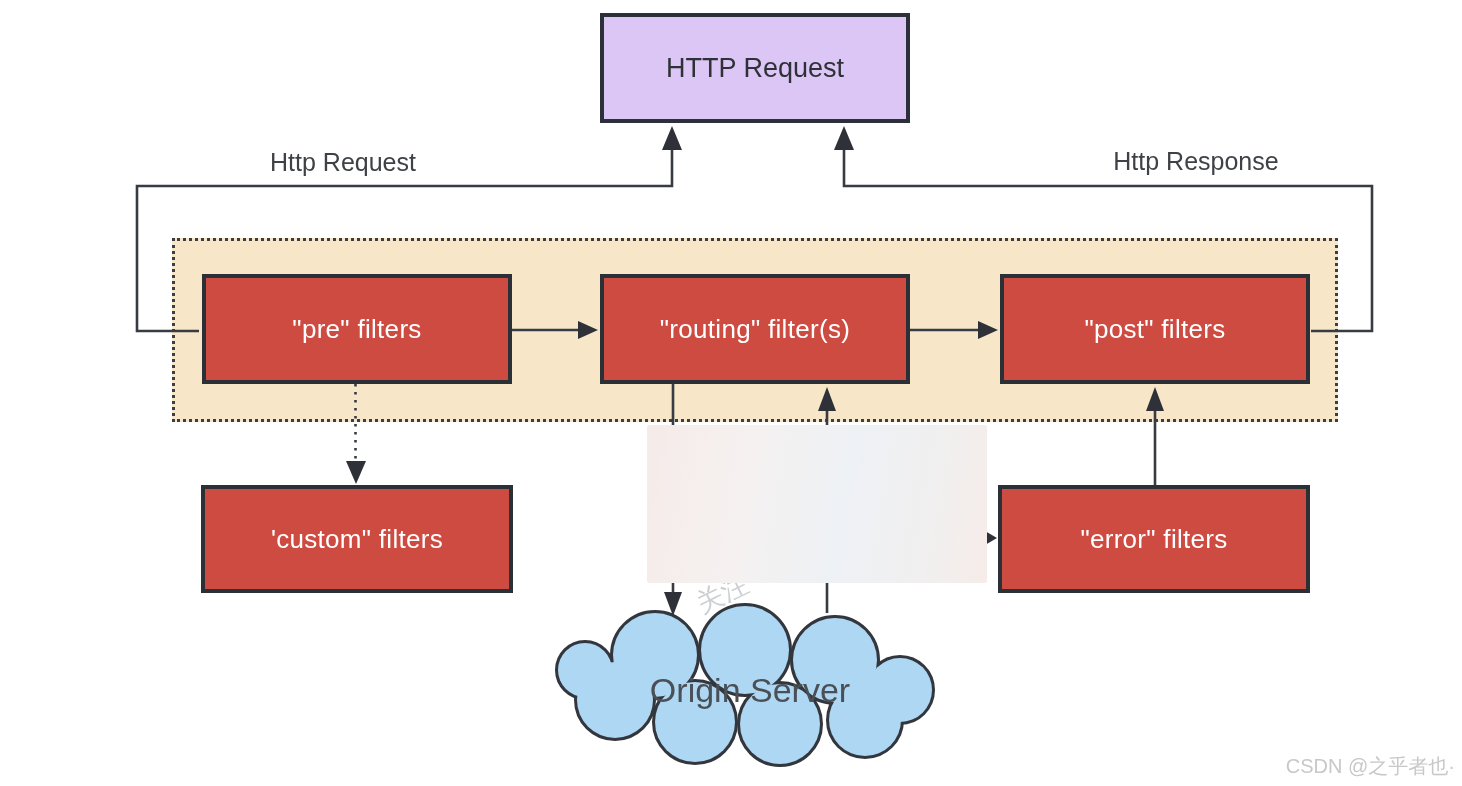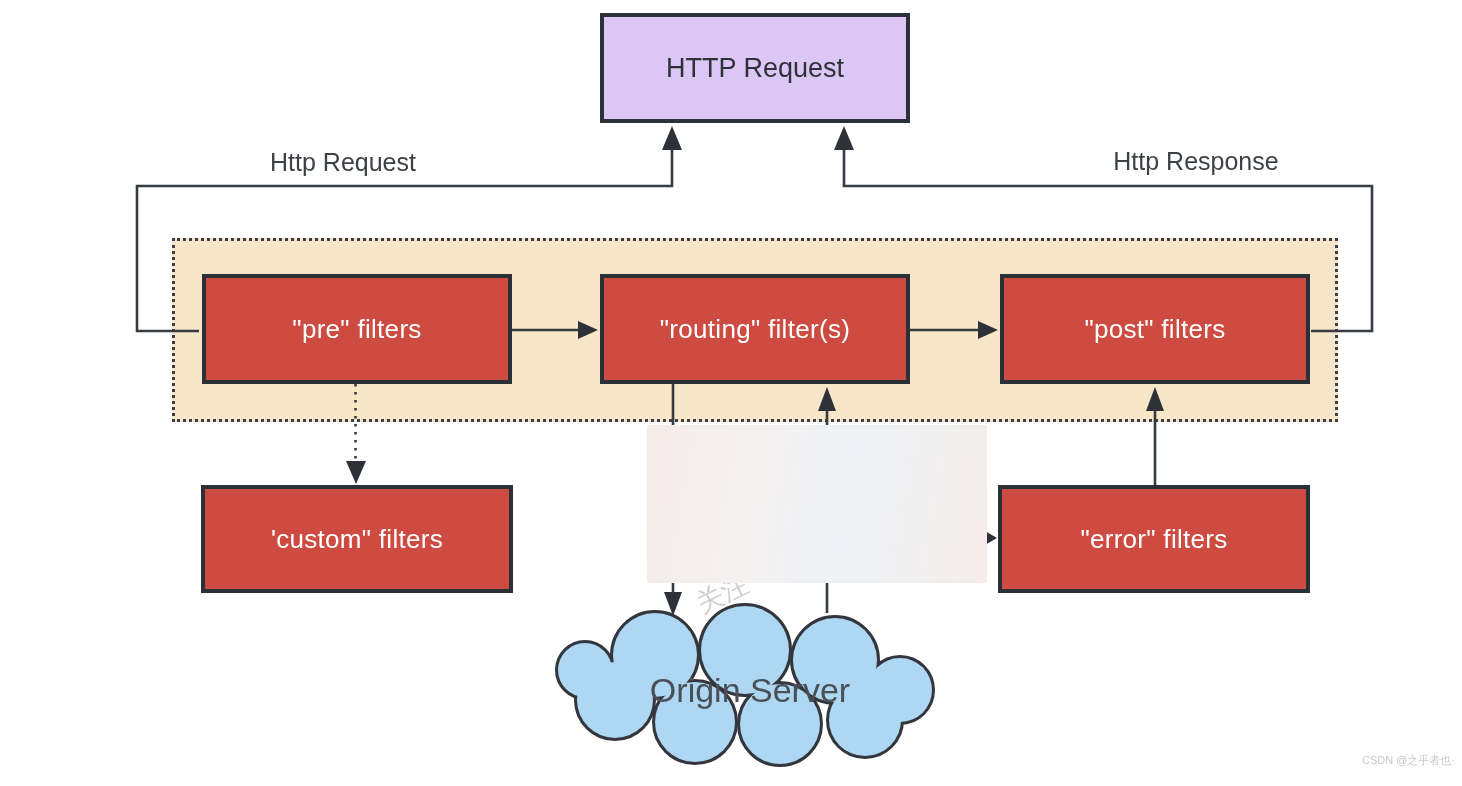--- a/index.html
+++ b/index.html
@@ -55,21 +55,21 @@
   .flow-label-left  { left:223px;  top:148px; }
   .flow-label-right { left:1076px; top:147px;text-align:center; }
   .cloud-label {
     position:absolute; z-index:4;
     left:640px; top:671px; width:220px; text-align:center;
     color:#4a5056; font-size:34px;
   }
   .watermark {
     position:absolute; z-index:5;
     left:1270px; top:753px; width:185px; text-align:right;
-    color:#c8c8c8; font-size:11px;
+    color:#c8c8c8; font-size:20px;
   }
   .erased-remnant {
     position:absolute; z-index:2;
     left:694px; top:570px; width:80px;
     color:#8f959b; opacity:0.45; font-size:27px;
     transform:rotate(-26deg);
   }
 </style>
 </head>
 <body>

